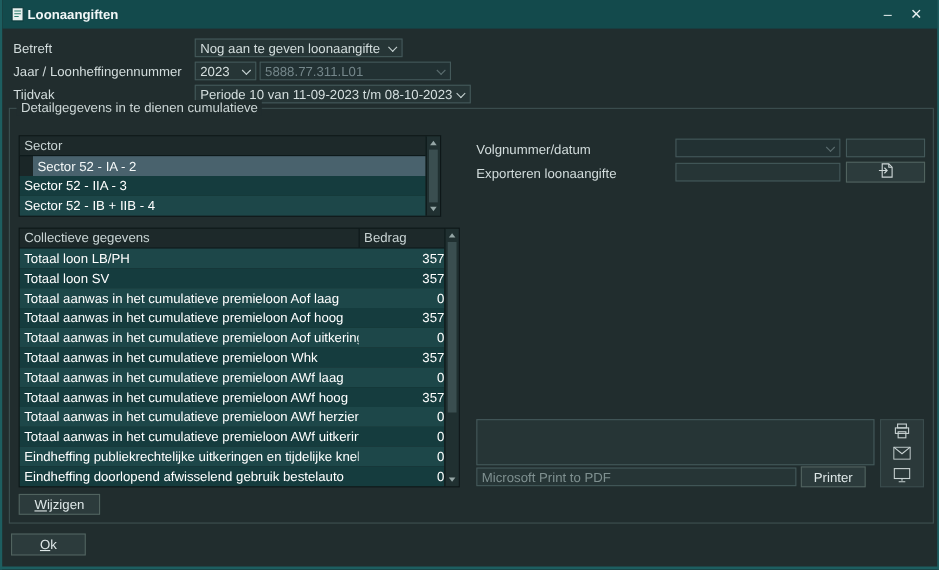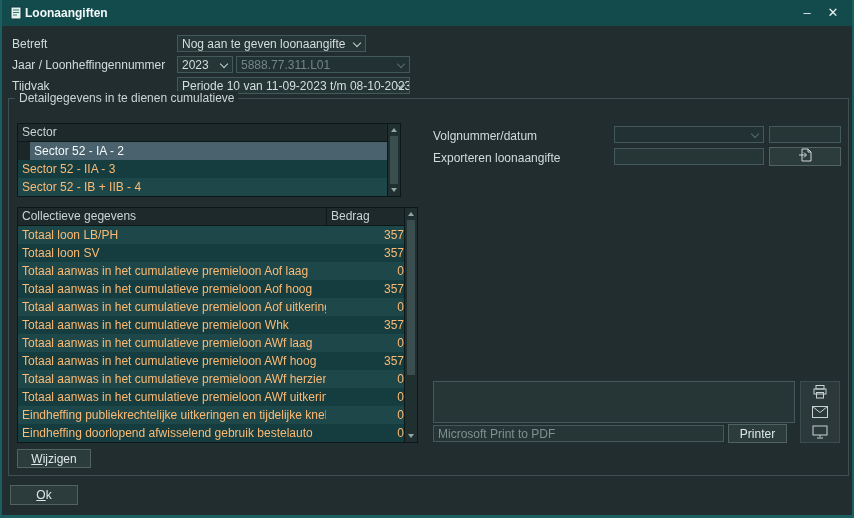--- a/index.html
+++ b/index.html
@@ -64,21 +64,21 @@
   }
 
   
   .panel { position:absolute; border:1px solid #0e1718; background:#1a2627; }
   .thead {
     height:18px; line-height:17px; background:#1d292a; color:#c9d4d4;
     border-bottom:1px solid #0d1819; display:flex; margin-right:13px;
   }
   .thead .h1 { flex:1; padding-left:4px; white-space:nowrap; overflow:hidden; }
   .thead .h2 { width:78px; padding-left:4px; border-left:1px solid #0d1819; }
-  .trow { height:18px; line-height:18px; display:flex; margin-right:13px; color:#fdba74; }
+  .trow { height:18px; line-height:18px; display:flex; margin-right:13px; color:#ffffff; }
   .trow .c1 { flex:1; padding-left:4px; white-space:nowrap; overflow:hidden; }
   .trow .c2 { width:78px; text-align:right; padding-right:0; }
   .trow.even { background:#1d4749; }
   .trow.odd  { background:#153c3e; }
   .trow.selected { background:#49626d; color:#f4f8f8;margin-left:12px; }
 
   .vscroll {
     position:absolute; top:0; right:0; bottom:0; width:13px;
     background:#203031; border-left:1px solid #0d1819;
   }
@@ -126,21 +126,21 @@
   <div class="select" style="left:175px;top:56px;width:56px;">
     <span class="sel-text">2023</span>
     <span class="chev"></span>
   </div>
   <div class="select disabled" style="left:234px;top:56px;width:174px;">
     <span class="sel-text">5888.77.311.L01</span>
     <span class="chev"></span>
   </div>
 
   <span class="lbl" style="left:10px;top:79px;">Tijdvak</span>
-  <div class="select" style="left:175px;top:77px;width:233px;">
+  <div class="select" style="left:175px;top:77px;width:251px;">
     <span class="sel-text">Periode 10 van 11-09-2023 t/m 08-10-2023</span>
     <span class="chev"></span>
   </div>
 
   <div class="groupbox">
     <span class="legend">Detailgegevens in te dienen cumulatieve</span>
 
     <div class="panel" style="left:8px;top:24px;width:384px;height:74px;">
       <div class="thead">
         <span class="h1">Sector</span>

